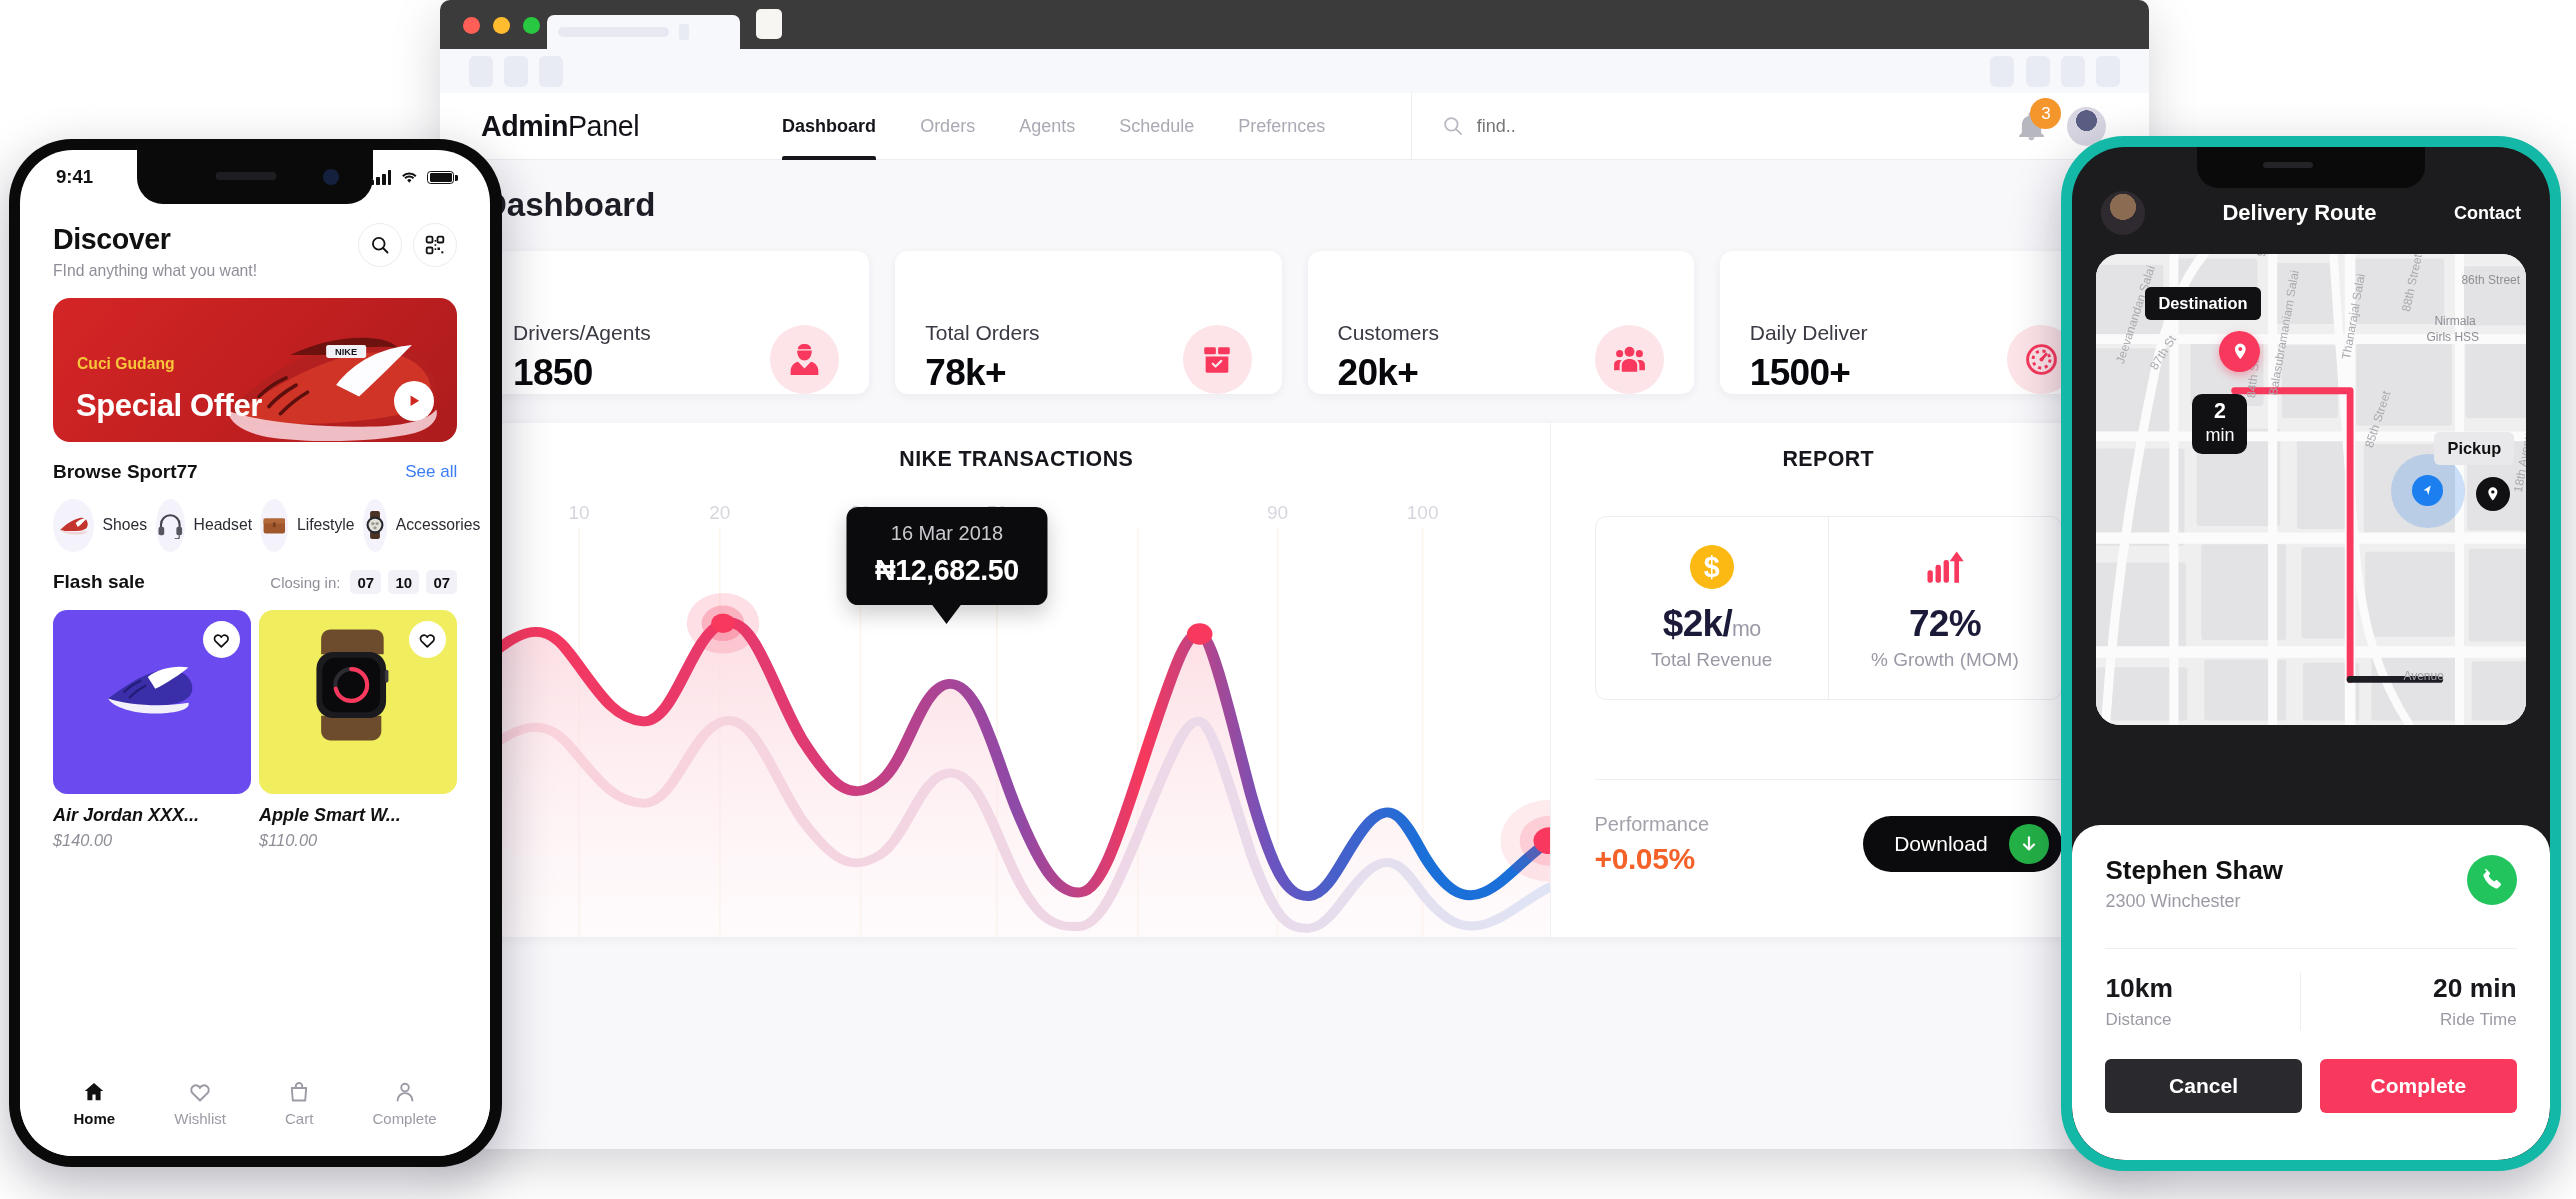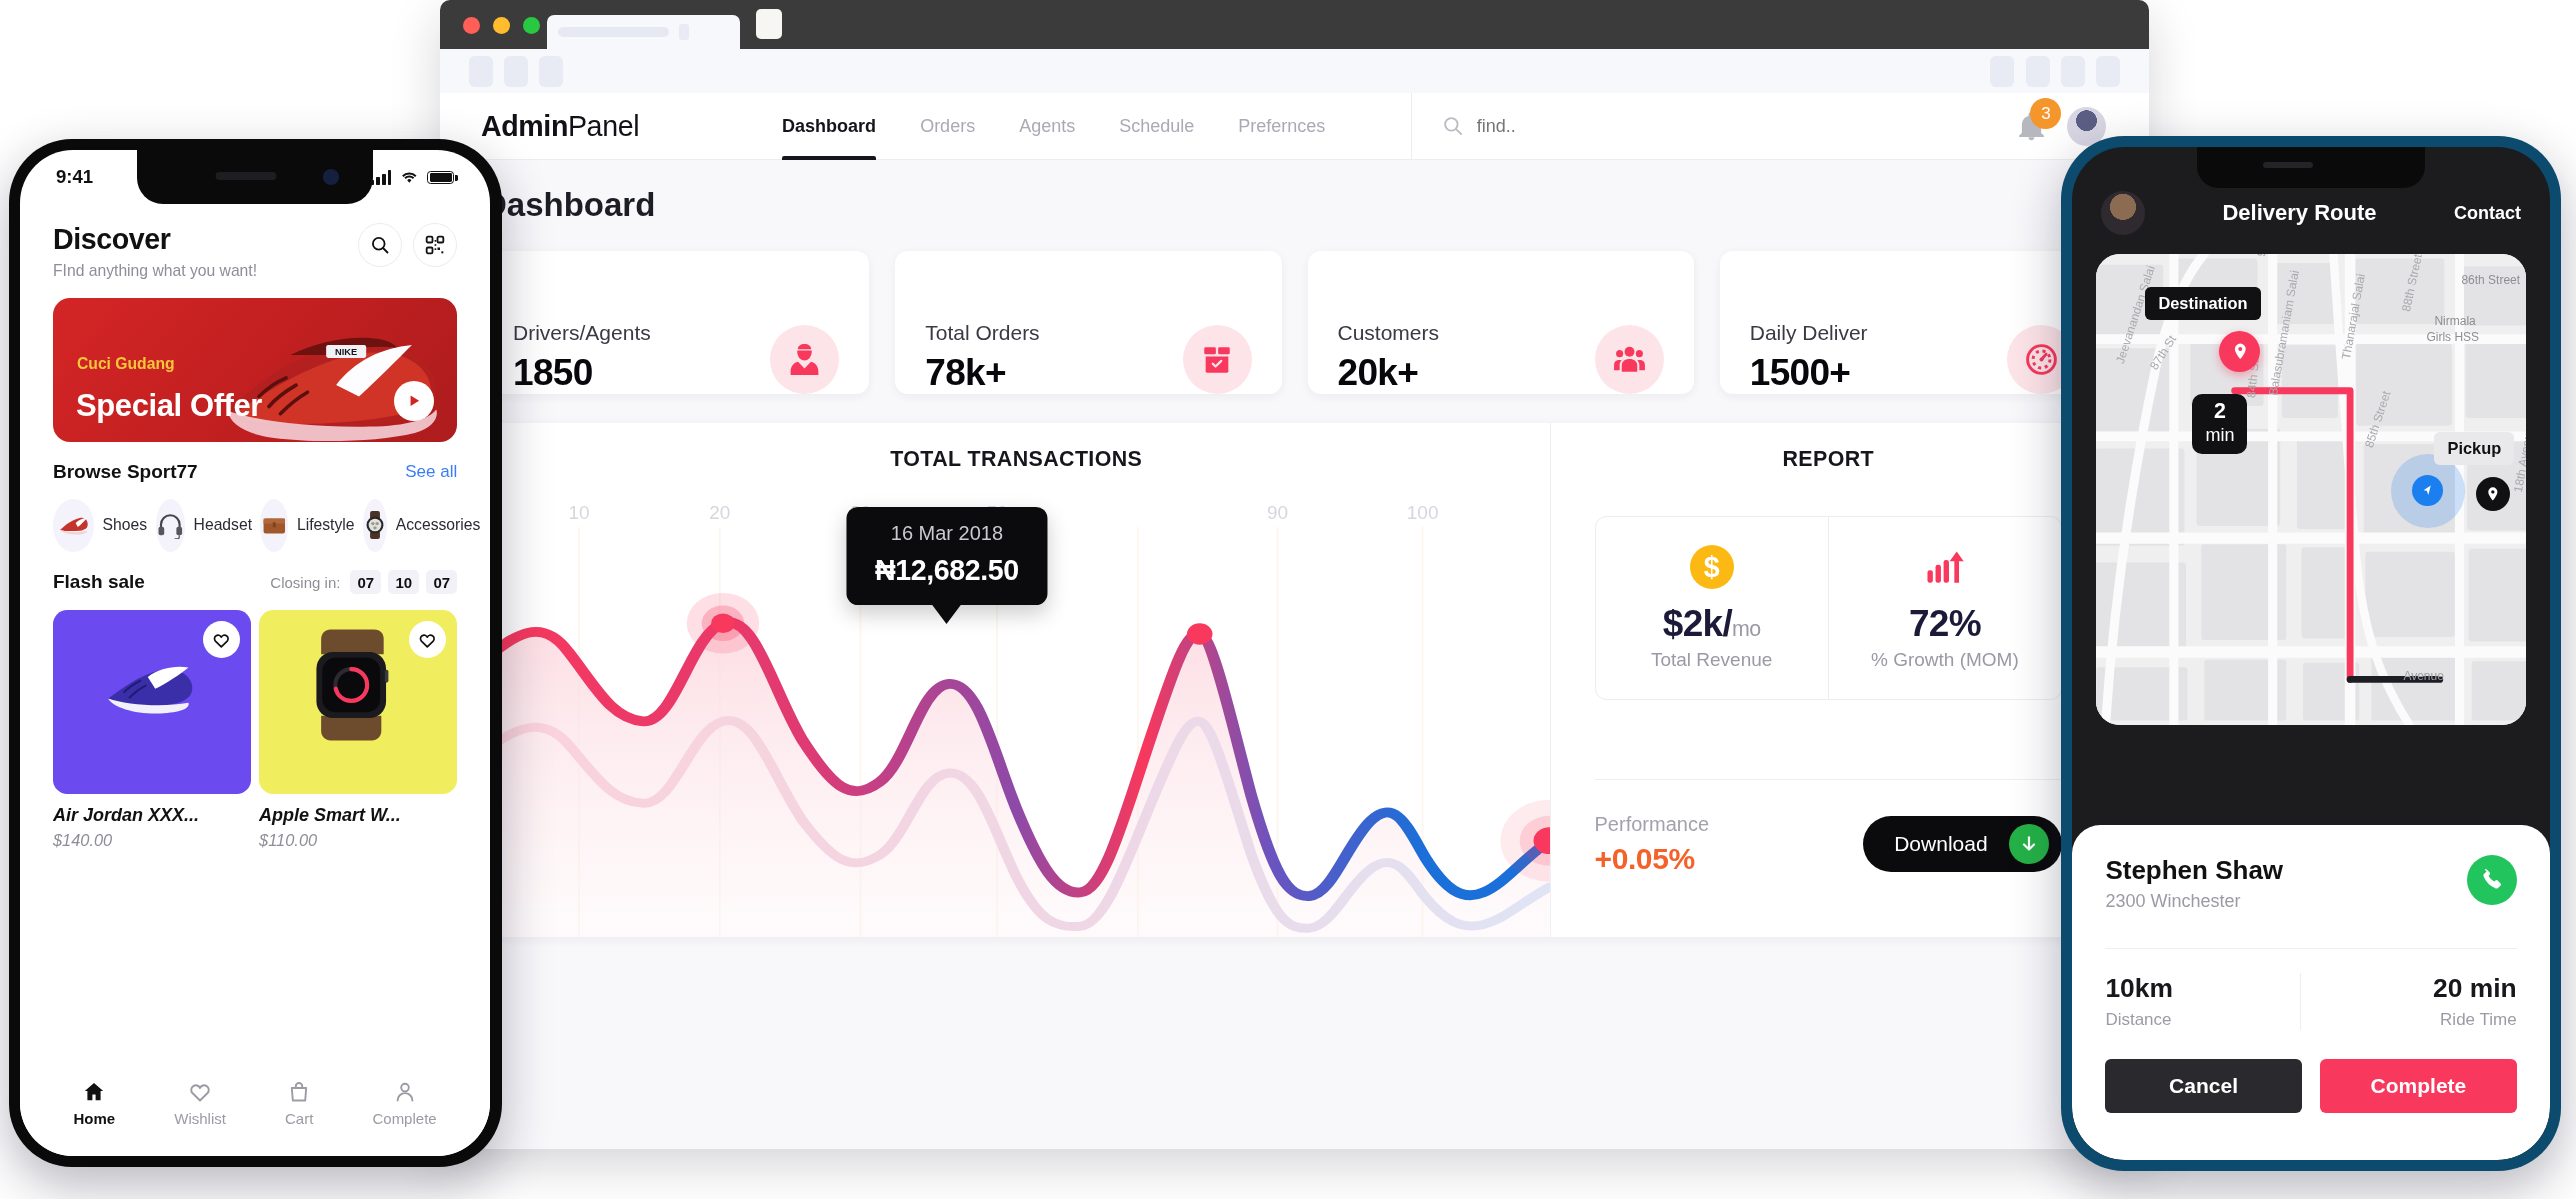--- a/index.html
+++ b/index.html
@@ -208,21 +208,21 @@
   .prod-price { font-size: 16.4px; color: #8e8e98; margin-top: 4.3px; }
   .tabbar { position: absolute; left: 0; right: 0; bottom: 0; height: 89px; background: #fff;
             display: flex; align-items: center; justify-content: space-around; padding: 0 24px 15.7px; }
   .tab { display: flex; flex-direction: column; align-items: center; gap: 6.4px; }
   .tab-label { font-size: 15px; color: #9b9ba5; }
   .tab.active .tab-label { color: #111; font-weight: 700; }
 
   
   .phone-r {
     position: absolute; left: 2061px; top: 136px; width: 500px; height: 1035px;
-    background: #0c4a6e; border-radius: 63px; padding: 11.4px;
+    background: #14b8a6; border-radius: 63px; padding: 11.4px;
     box-shadow: 0 18.6px 50px rgba(20,20,45,.3);
   }
   .phone-r-screen { width: 100%; height: 100%; background: #1c1c1e; border-radius: 53px; overflow: hidden; position: relative; }
   .notch-r { position: absolute; left: 50%; top: 0; transform: translateX(-50%);
              width: 228px; height: 41px; background: #0a0a0a; border-radius: 0 0 21.4px 21.4px; z-index: 9; }
   .notch-r i { position: absolute; top: 14.3px; width: 50px; height: 6.4px; border-radius: 3.6px; background: #242428; left: 40%; transform: translateX(-50%); }
   .dr-head { padding: 44px 28.6px 18.6px; display: flex; align-items: center; gap: 18.6px; }
   .dr-avatar { width: 44px; height: 44px; border-radius: 50%;
                background: radial-gradient(circle at 50% 36%, #8b6b52 0 36%, #2f2a30 37% 100%); flex: none; }
   .dr-title { flex: 1; text-align: center; font-size: 22px; font-weight: 700; color: #fff; }
@@ -379,21 +379,21 @@
                 <path d="M12 12 15 8.5" stroke-linecap="round"></path>
                 <circle cx="12" cy="12" r="1.3" fill="#f8385c" stroke="none"></circle>
               </svg>
           </div>
         </div>
       </div>
 
       <div class="panels">
 
         <div class="panel-left">
-          <div class="panel-title">TOTAL TRANSACTIONS</div>
+          <div class="panel-title">NIKE TRANSACTIONS</div>
           <div class="chart-area">
             <div class="xticks">
               <span class="xtick" style="left:9%">10</span>
               <span class="xtick" style="left:22.2%">20</span>
               <span class="xtick" style="left:35.4%">30</span>
               <span class="xtick" style="left:48.2%">50</span>
               <span class="xtick" style="left:74.5%">90</span>
               <span class="xtick" style="left:88.1%">100</span>
             </div>
 

